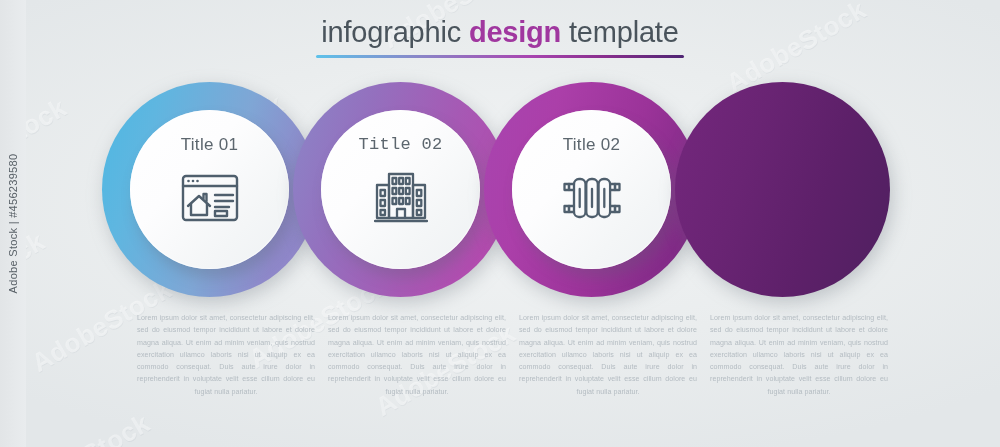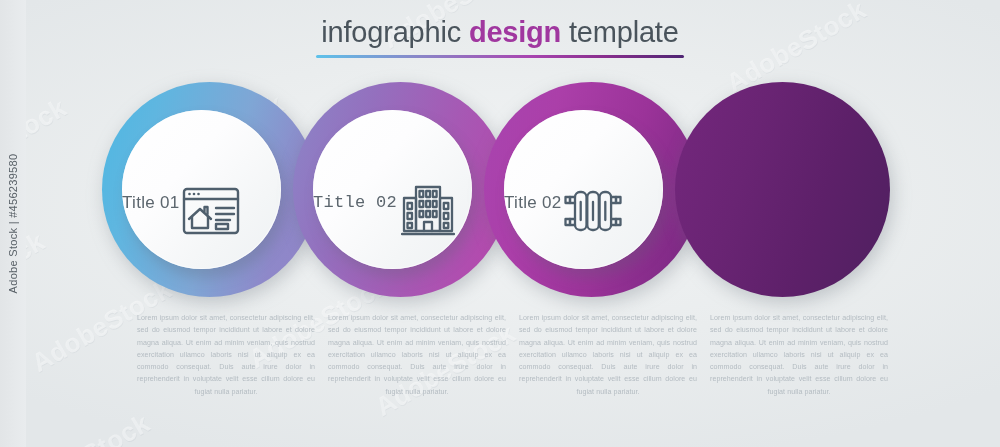--- a/index.html
+++ b/index.html
@@ -133,29 +133,29 @@
     filter: drop-shadow(3px 6px 9px rgba(95,105,115,.30));
   }
   .ring.r1 { background: linear-gradient(108deg, #4db8e3 0%, #5fb6e0 22%, #7fa6d5 55%, #8e88c9 80%, #9283c8 100%); }
   .ring.r2 { background: linear-gradient(108deg, #8b86c8 0%, #9470be 30%, #a659b4 62%, #b24bae 86%, #ae46ab 100%); }
   .ring.r3 { background: linear-gradient(108deg, #a845b0 0%, #ab3fa9 28%, #9b3399 60%, #832b88 85%, #75267d 100%); }
   .ring.r4 { background: linear-gradient(108deg, #74277d 0%, #692473 35%, #5d2069 65%, #542063 88%, #4d1d5c 100%); }
 
   
   .disc {
     position: absolute;
-    left: 20px; top: 28px;
+    left: 28px; top: 28px;
     width: 159px; height: 159px;
     border-radius: 50%;
     background: linear-gradient(133deg, #ffffff 0%, #fdfdfe 38%, #f4f6f7 72%, #eef1f3 100%);
     box-shadow:
       5px 9px 14px rgba(88,98,110,.28),
       0 0 0 1px rgba(255,255,255,.6) inset;
     display: flex;
-    flex-direction: row;
+    flex-direction: column;
     align-items: center;
     justify-content: flex-start;
     padding-top: 26px;
   }
 
   .step-title {
     font-size: 17px;
     color: #5c666e;
     letter-spacing: .3px;
     line-height: 1;

